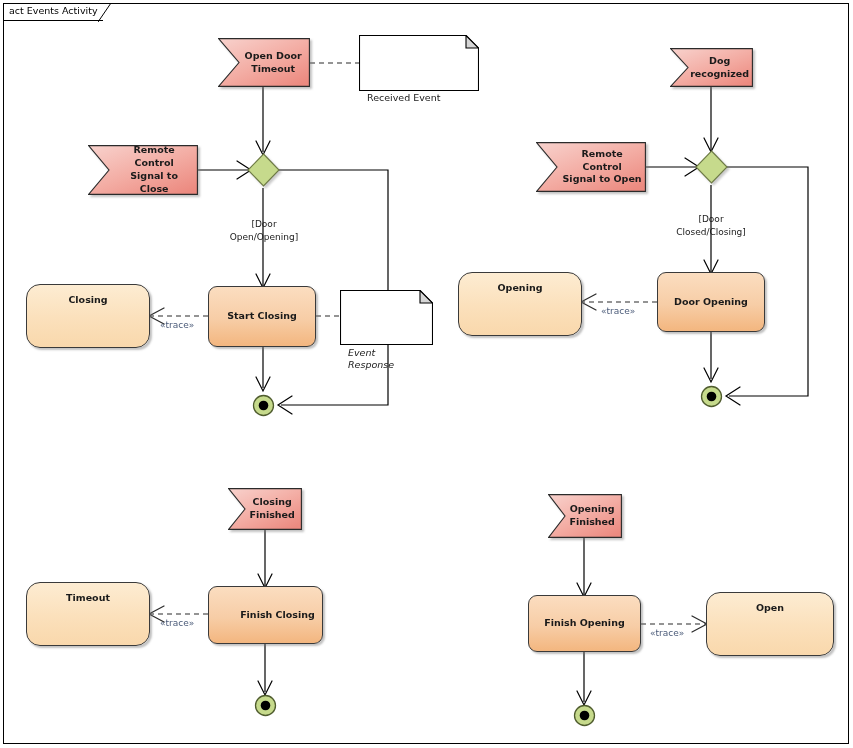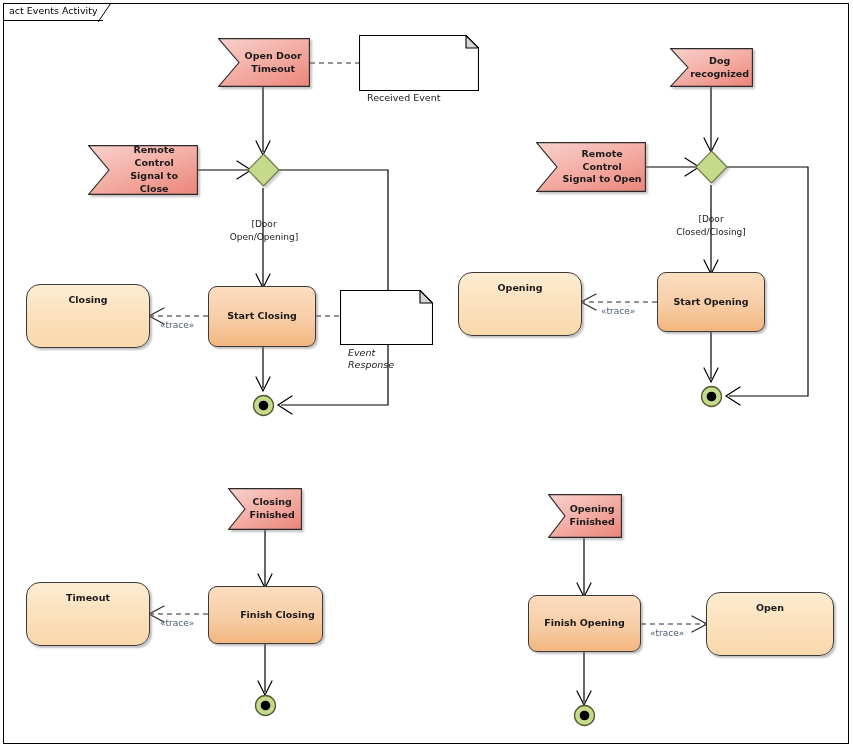--- a/index.html
+++ b/index.html
@@ -326,21 +326,21 @@
 
   <div class="guard" style="left:661px;top:213px;width:100px;">
     <span>[Door</span><br><span>Closed/Closing]</span>
   </div>
 
   <div class="node state" style="left:458px;top:272px;width:124px;height:64px;">
     <div class="st-label">Opening</div>
   </div>
 
   <div class="node action" style="left:657px;top:272px;width:108px;height:60px;">
-    <div class="act-label">Start Opening</div>
+    <div class="act-label">Door Opening</div>
   </div>
 
   <div class="trace-label" style="left:601px;top:306px;">«trace»</div>
 
   <div class="node finalnode" style="left:700px;top:385px;width:23px;height:23px;">
     <svg viewBox="0 0 23 23" xmlns="http://www.w3.org/2000/svg">
       <circle cx="11.5" cy="11.5" r="10" fill="#c6da8c" stroke="#4f5c2e" stroke-width="1.3"></circle>
       <circle cx="11.5" cy="11.5" r="4.8" fill="#000000"></circle>
     </svg>
   </div>

